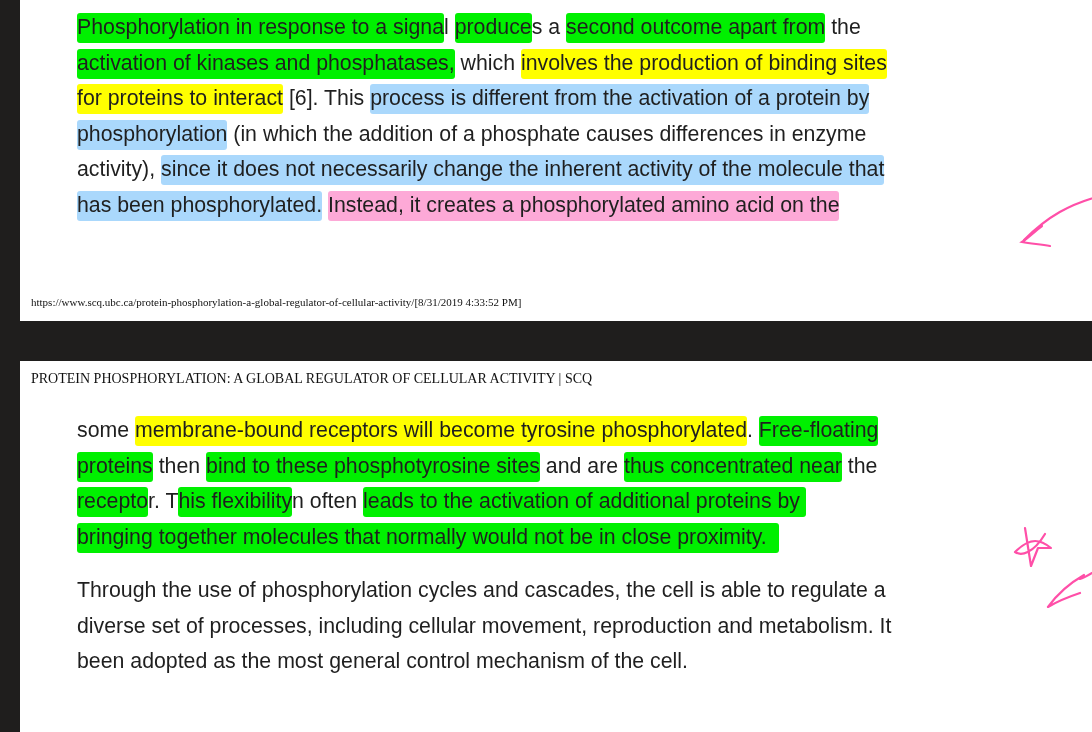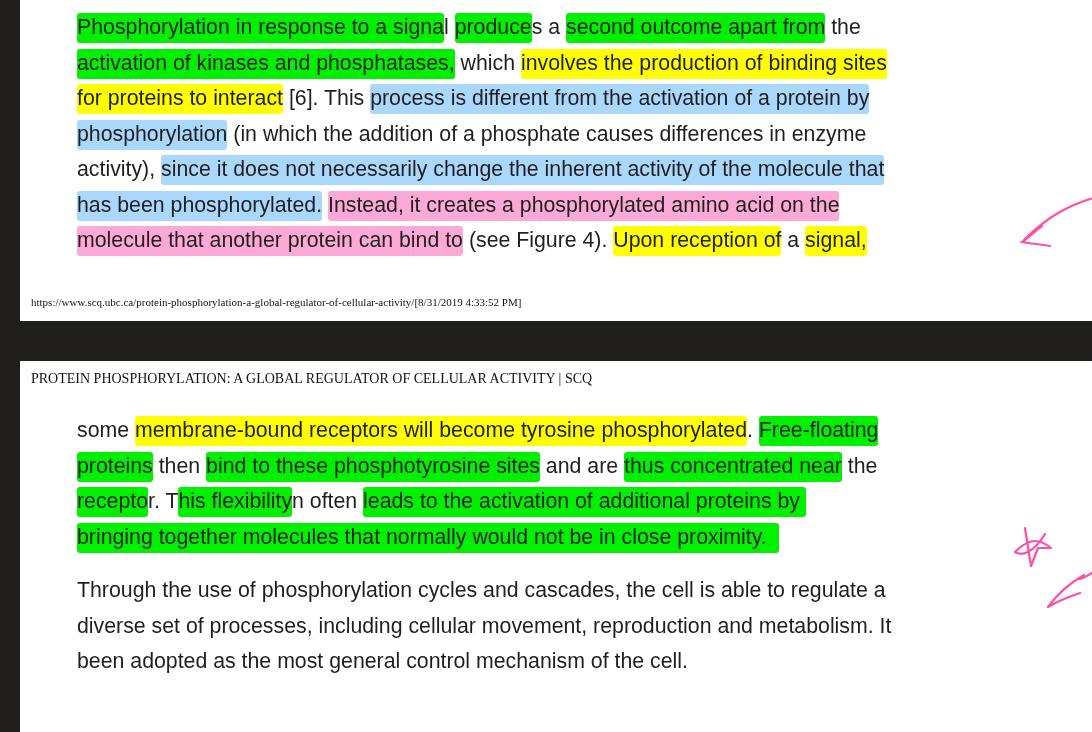--- a/index.html
+++ b/index.html
@@ -60,21 +60,20 @@
 <body>
 
 <div id="page1" class="page">
   <div class="para" id="p1-para" style="top:10px;">
       <span class="line"><span class="hl hl-green" style="white-space: pre;">Phosphorylation in response to a signa</span><span style="white-space: pre;">l </span><span class="hl hl-green" style="white-space: pre;">produce</span><span style="white-space: pre;">s a </span><span class="hl hl-green" style="white-space: pre;">second outcome apart from</span><span style="white-space: pre;"> the</span></span>
       <span class="line"><span class="hl hl-green" style="white-space: pre;">activation of kinases and phosphatases,</span><span style="white-space: pre;"> which </span><span class="hl hl-yellow" style="white-space: pre;">involves the production of binding sites</span></span>
       <span class="line"><span class="hl hl-yellow" style="white-space: pre;">for proteins to interact</span><span style="white-space: pre;"> [6]. This </span><span class="hl hl-blue" style="white-space: pre;">process is different from the activation of a protein by</span></span>
       <span class="line"><span class="hl hl-blue" style="white-space: pre;">phosphorylation</span><span style="white-space: pre;"> (in which the addition of a phosphate causes differences in enzyme</span></span>
       <span class="line"><span style="white-space: pre;">activity), </span><span class="hl hl-blue" style="white-space: pre;">since it does not necessarily change the inherent activity of the molecule that</span></span>
       <span class="line"><span class="hl hl-blue" style="white-space: pre;">has been phosphorylated.</span><span style="white-space: pre;"> </span><span class="hl hl-pink" style="white-space: pre;">Instead, it creates a phosphorylated amino acid on the</span></span>
-      <span class="line"><span class="hl hl-pink" style="white-space: pre;">molecule that another protein can bind to</span><span style="white-space: pre;"> (see Figure 4). </span><span class="hl hl-yellow" style="white-space: pre;">Upon reception of</span><span style="white-space: pre;"> a </span><span class="hl hl-yellow" style="white-space: pre;">signal,</span></span>
     </div>
 
   <svg class="ink" style="left:990px; top:190px;" width="92" height="70" viewBox="0 0 92 70">
     <path d="M90 6 C 60 14, 38 26, 14 50" stroke="#ff4fa8" stroke-width="2.2" fill="none" stroke-linecap="round"></path>
     <path d="M32 36 C 24 42, 18 48, 12 52 C 22 54, 30 54, 40 56" stroke="#ff4fa8" stroke-width="2.2" fill="none" stroke-linecap="round"></path>
   </svg>
 
   <div class="footer-url">https://www.scq.ubc.ca/protein-phosphorylation-a-global-regulator-of-cellular-activity/[8/31/2019 4:33:52 PM]</div>
 </div>
 

